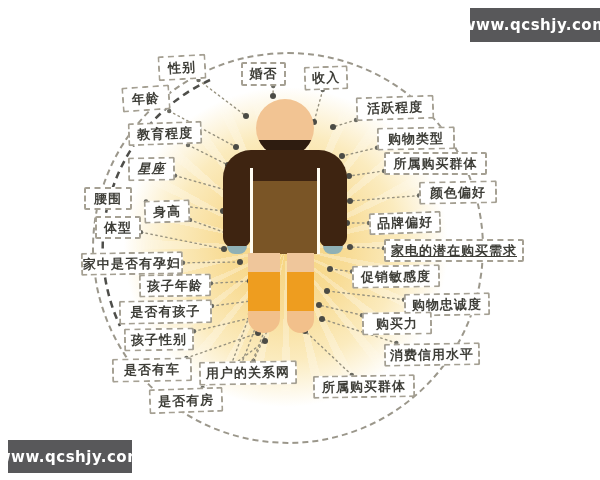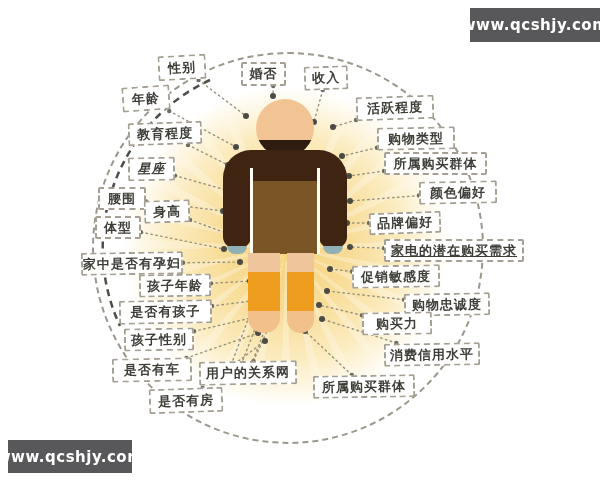--- a/index.html
+++ b/index.html
@@ -177,21 +177,21 @@
   <div id="labels">
       <div class="plabel" style="left: 158px; top: 55px; width: 48px; height: 25px; transform: rotate(-3deg);">性别</div>
       <div class="plabel" style="left: 241px; top: 62px; width: 45px; height: 24px; transform: rotate(0deg);">婚否</div>
       <div class="plabel" style="left: 304px; top: 66px; width: 44px; height: 24px; transform: rotate(-2deg);">收入</div>
       <div class="plabel" style="left: 122px; top: 86px; width: 48px; height: 25px; transform: rotate(-4deg);">年龄</div>
       <div class="plabel" style="left: 356px; top: 96px; width: 78px; height: 24px; transform: rotate(-2deg);">活跃程度</div>
       <div class="plabel" style="left: 128px; top: 122px; width: 74px; height: 23px; transform: rotate(-2deg);">教育程度</div>
       <div class="plabel" style="left: 377px; top: 127px; width: 78px; height: 23px; transform: rotate(-1deg);">购物类型</div>
       <div class="plabel" style="left: 128px; top: 157px; width: 47px; height: 24px; transform: rotate(-1deg); font-style: italic;">星座</div>
       <div class="plabel" style="left: 384px; top: 152px; width: 103px; height: 23px; transform: rotate(0deg);">所属购买群体</div>
-      <div class="plabel" style="left: 98px; top: 187px; width: 48px; height: 23px; transform: rotate(0deg);">腰围</div>
+      <div class="plabel" style="left: 84px; top: 187px; width: 48px; height: 23px; transform: rotate(0deg);">腰围</div>
       <div class="plabel" style="left: 144px; top: 200px; width: 46px; height: 23px; transform: rotate(-2deg);">身高</div>
       <div class="plabel" style="left: 419px; top: 181px; width: 78px; height: 23px; transform: rotate(-1deg);">颜色偏好</div>
       <div class="plabel" style="left: 95px; top: 216px; width: 46px; height: 23px; transform: rotate(0deg);">体型</div>
       <div class="plabel" style="left: 369px; top: 212px; width: 72px; height: 22px; transform: rotate(-2deg);">品牌偏好</div>
       <div class="plabel" style="left: 81px; top: 252px; width: 102px; height: 23px; transform: rotate(-1deg);">家中是否有孕妇</div>
       <div class="plabel" style="left: 384px; top: 239px; width: 140px; height: 23px; transform: rotate(0deg); text-decoration: underline;">家电的潜在购买需求</div>
       <div class="plabel" style="left: 139px; top: 274px; width: 72px; height: 23px; transform: rotate(-1deg);">孩子年龄</div>
       <div class="plabel" style="left: 352px; top: 265px; width: 88px; height: 23px; transform: rotate(-1deg);">促销敏感度</div>
       <div class="plabel" style="left: 119px; top: 300px; width: 93px; height: 24px; transform: rotate(-1deg);">是否有孩子</div>
       <div class="plabel" style="left: 404px; top: 293px; width: 86px; height: 23px; transform: rotate(-1deg);">购物忠诚度</div>

